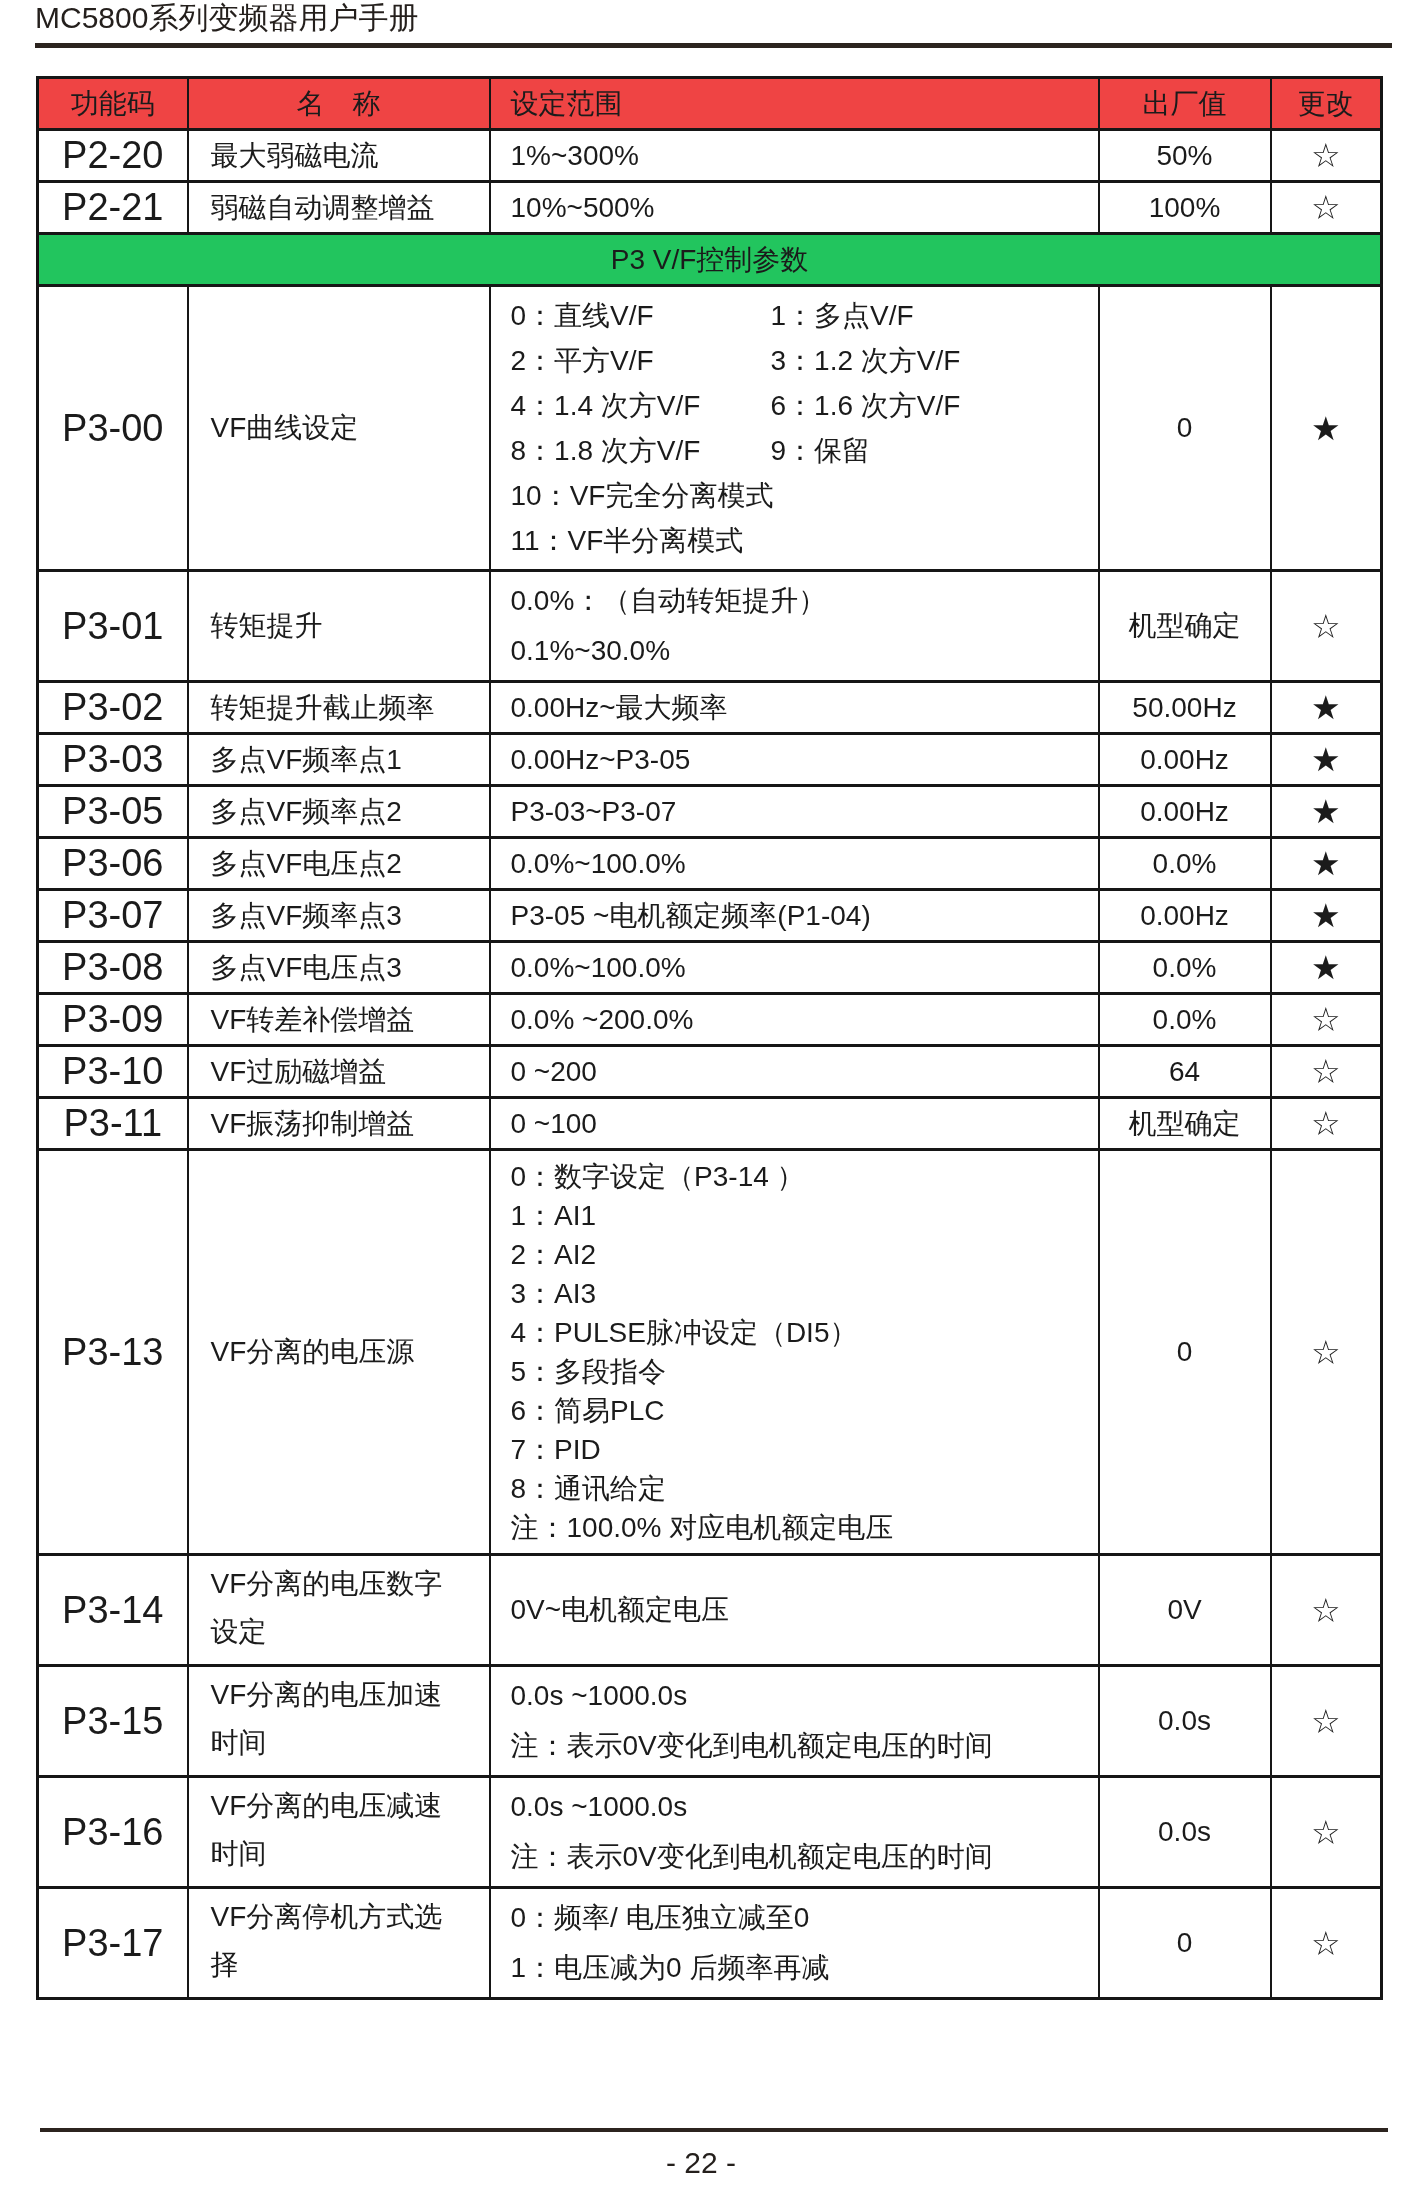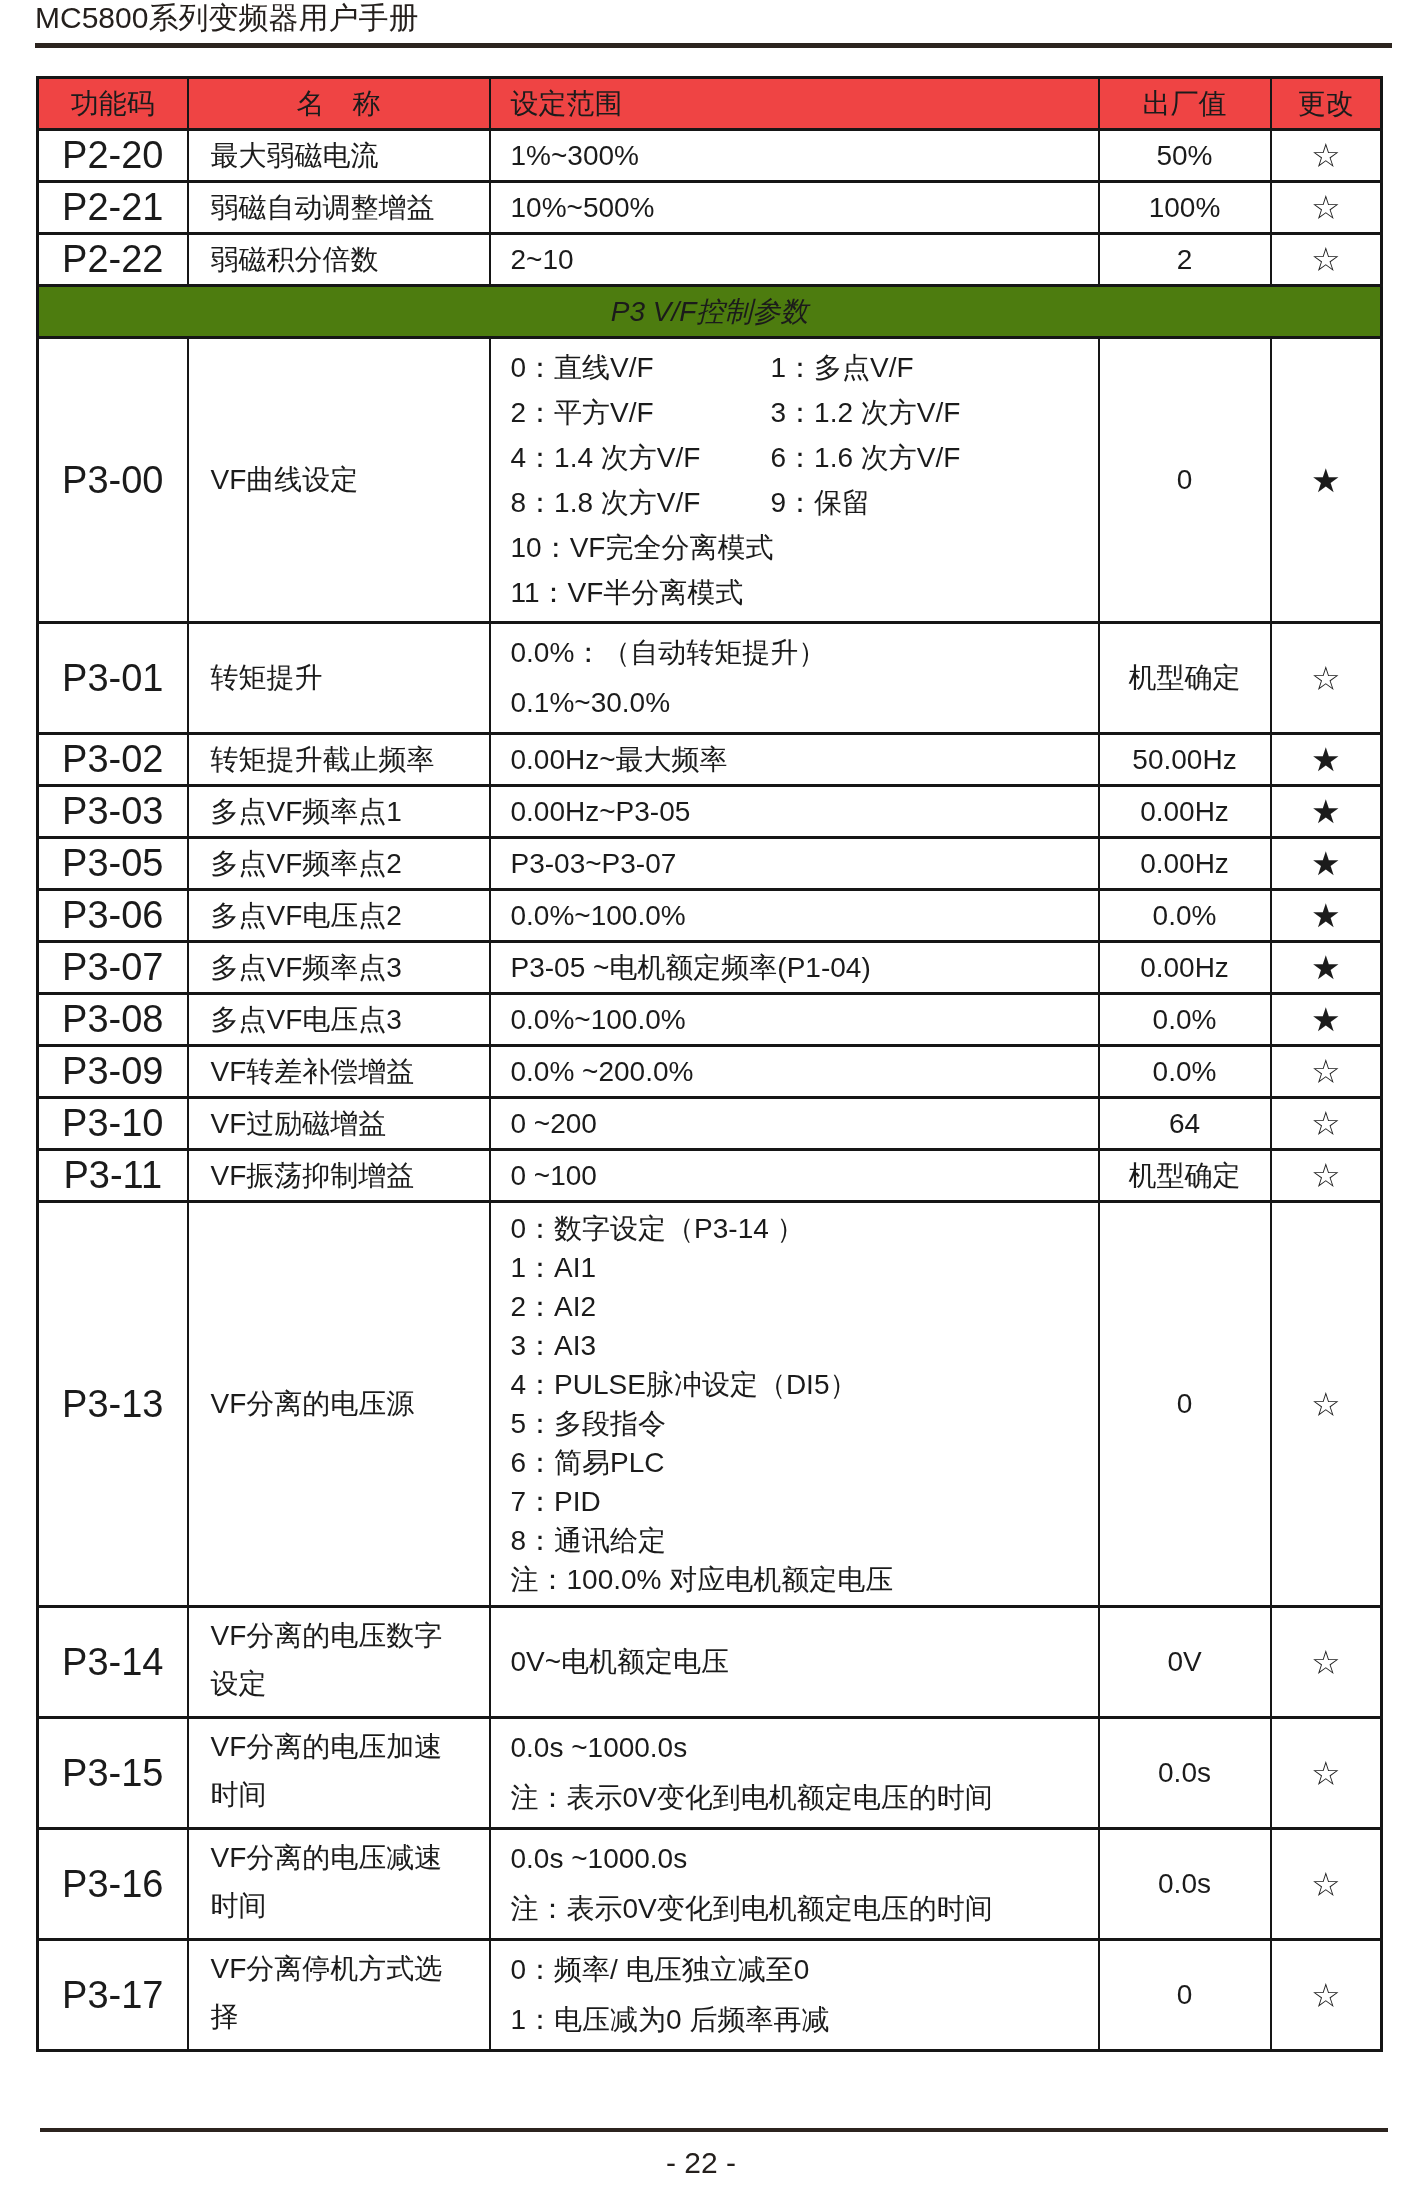--- a/index.html
+++ b/index.html
@@ -61,24 +61,23 @@
   tbody tr { height: 52px; }
 
   th {
     background: #ef4444;
     font-weight: normal;
     text-align: center;
   }
   th.h2 { text-align: left; padding-left: 20px; }
 
   .section-cell {
-    background: #4d7c0f;
+    background: #22c55e;
     text-align: center;
     height: 50px;
-    font-style: italic;
   }
 
   .cell-code   { text-align: center; font-size: 38px; }
   .cell-name   { padding-left: 22px; text-align: left; }
   .cell-name div { line-height: 42px; }
   .cell-name.two-line div { line-height: 48px; }
   .cell-name.two-line { padding-top: 4px; padding-bottom: 8px; }
 
   .cell-range  { padding-left: 20px; text-align: left; }
   .cell-range .range-line { line-height: 42px; }
@@ -152,31 +151,20 @@
         <td class="cell-name">
           <div>弱磁自动调整增益</div>
         </td>
         <td class="cell-range single">
           <div class="range-line">10%~500%</div>
         </td>
         <td class="cell-default">100%</td>
         <td class="cell-change">☆</td>
       </tr>
       <tr>
-        <td class="cell-code">P2-22</td>
-        <td class="cell-name">
-          <div>弱磁积分倍数</div>
-        </td>
-        <td class="cell-range single">
-          <div class="range-line">2~10</div>
-        </td>
-        <td class="cell-default">2</td>
-        <td class="cell-change">☆</td>
-      </tr>
-      <tr>
         <td class="section-cell" colspan="5">P3 V/F控制参数</td>
       </tr>
       <tr>
         <td class="cell-code">P3-00</td>
         <td class="cell-name">
           <div>VF曲线设定</div>
         </td>
         <td class="cell-range options">
           <div class="range-line"><span class="opt-col1">0：直线V/F</span><span>1：多点V/F</span></div>
           <div class="range-line"><span class="opt-col1">2：平方V/F</span><span>3：1.2 次方V/F</span></div>

